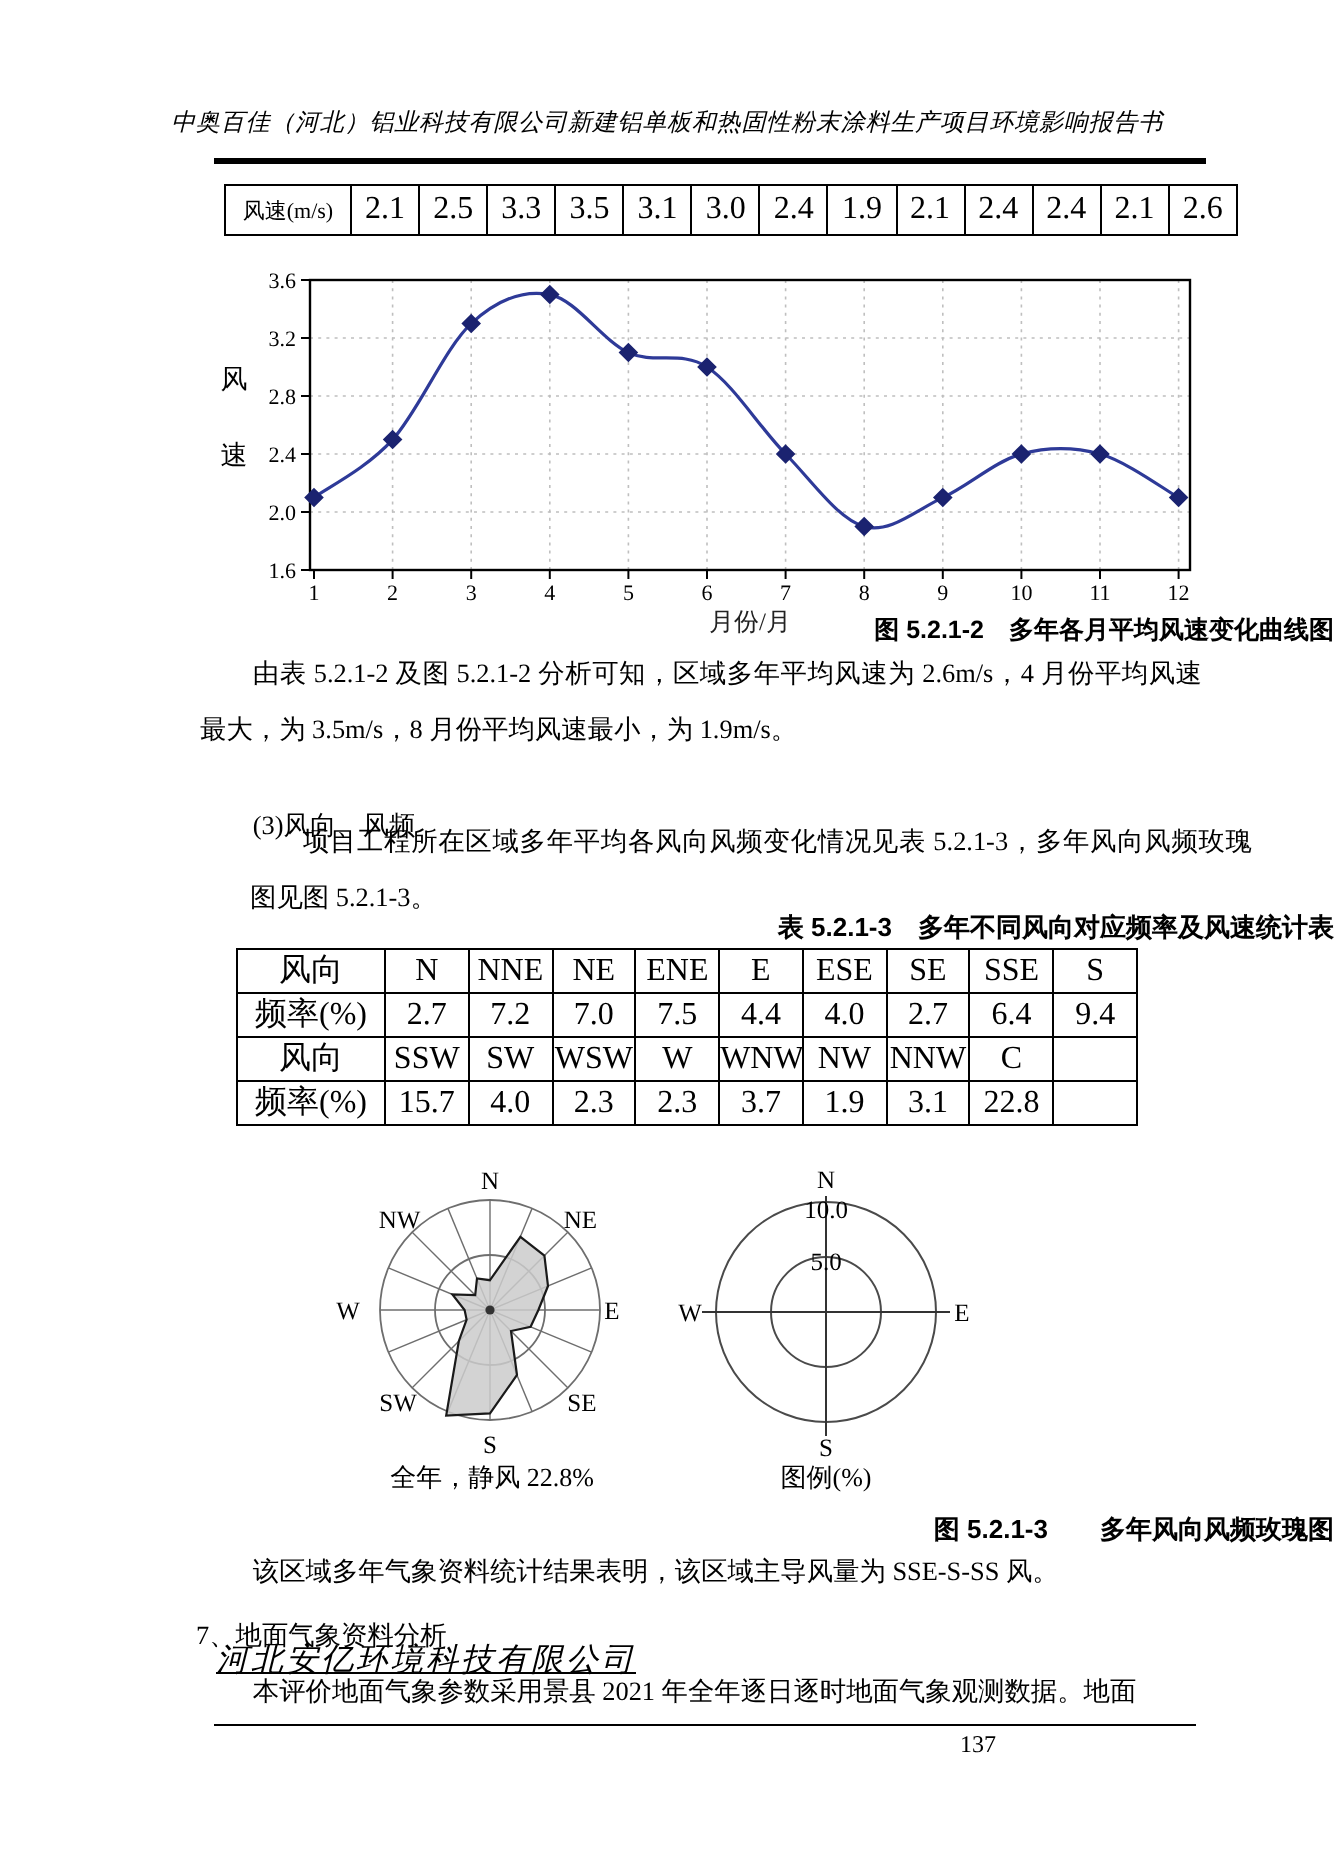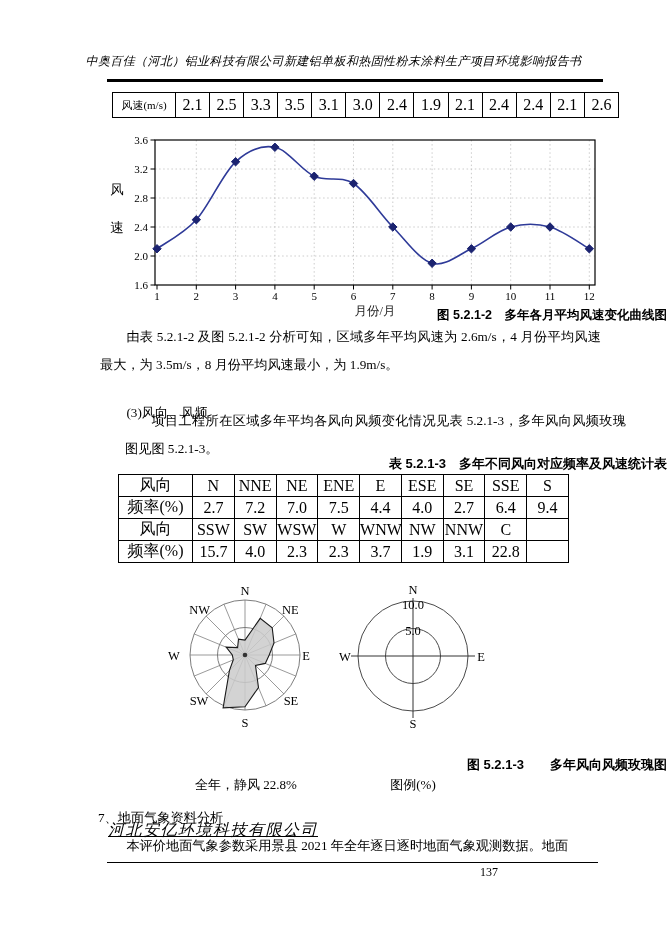--- a/index.html
+++ b/index.html
@@ -25,21 +25,21 @@
   .p3{top:407px;margin-left:25px;}
   .p4{top:772px;}
   .section{top:804px;text-indent:0;left:98px;}
   .p6{top:832px;}
   .tbl-title{position:absolute;top:455px;left:0;width:667px;text-align:right;
         font-family:"Liberation Sans","DejaVu Sans",sans-serif;font-weight:bold;font-size:13px;}
   .t3{position:absolute;top:474px;left:118px;width:451px;border:1.6px solid #000;}
   .t3 td{border:1px solid #000;text-align:center;font-size:16px;height:17.5px;padding:0;}
   .t3 td.rowlabel{width:73px;}
   .roses{position:absolute;left:130px;top:578px;}
-  .rose-cap{position:absolute;font-size:13px;text-align:center;margin-top:46px;}
+  .rose-cap{position:absolute;font-size:13px;text-align:center;}
   .rose-cap.left{top:730px;left:165px;width:162px;}
   .rose-cap.right{top:730px;left:353px;width:120px;}
   .footer-line{position:absolute;top:862px;left:107px;width:491px;height:1.4px;background:#000;}
   .page-number{position:absolute;top:865px;left:480px;width:111px;font-size:12px;}
   .footer-company{position:absolute;top:820px;left:108px;font-size:16px;font-style:italic;letter-spacing:1.5px;text-decoration:underline;}
 </style>
 </head>
 <body>
 
 <div class="page">
@@ -238,20 +238,21 @@
       <text x="351" y="82.5" font-size="12.5" text-anchor="middle" fill="#000">E</text>
       <text x="283" y="31" font-size="12.5" text-anchor="middle" fill="#000">10.0</text>
       <text x="283" y="57" font-size="12.5" text-anchor="middle" fill="#000">5.0</text>
     </svg>
 
   <div class="rose-cap left">全年，静风 22.8%</div>
   <div class="rose-cap right">图例(%)</div>
 
   <div class="fig-caption fig3">图 5.2.1-3　　多年风向风频玫瑰图</div>
 
+  <div class="para p4">该区域多年气象资料统计结果表明，该区域主导风量为 SSE-S-SS 风。</div>
   <div class="para section">7、地面气象资料分析</div>
   <div class="para p6">本评价地面气象参数采用景县 2021 年全年逐日逐时地面气象观测数据。地面</div>
 
   <div class="footer-line"></div>
   <div class="page-number">137</div>
   <div class="footer-company">河北安亿环境科技有限公司</div>
 
 </div>
 
 </body></html>

